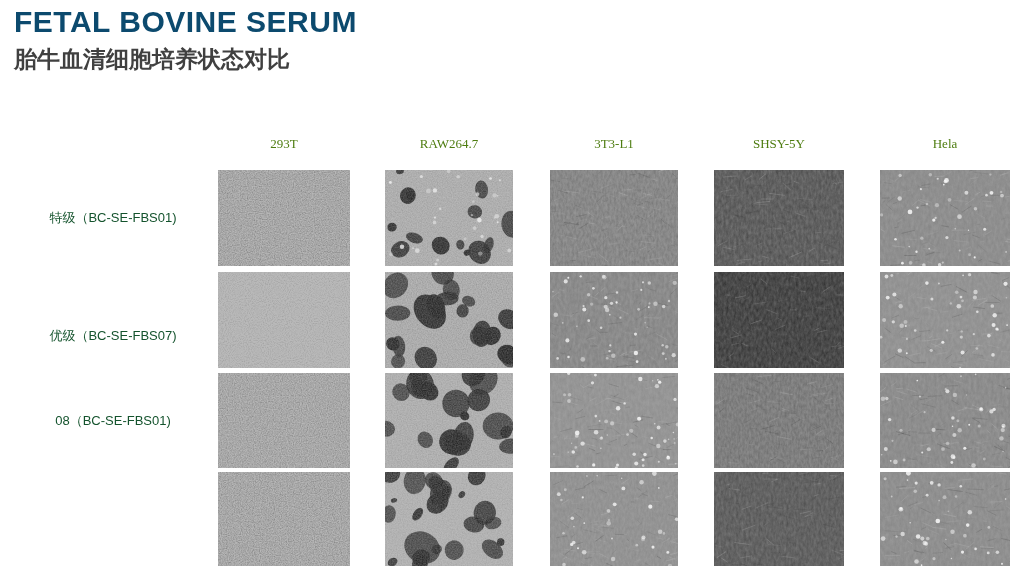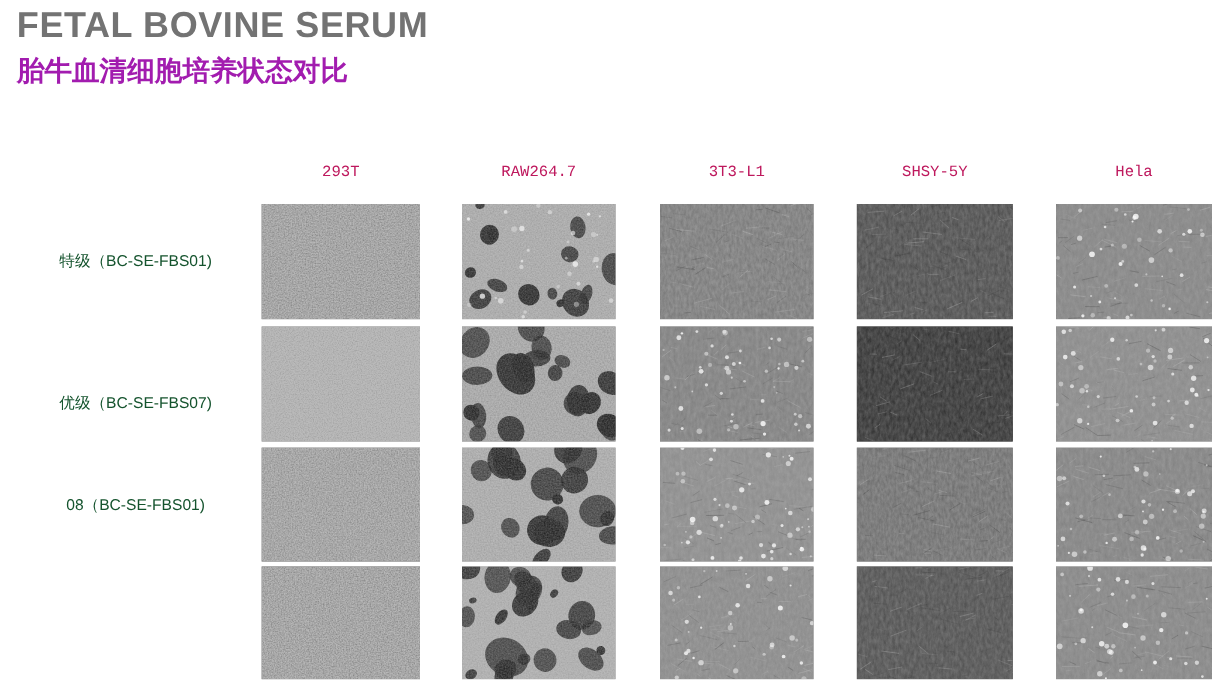--- a/index.html
+++ b/index.html
@@ -45,24 +45,24 @@
   #grid {
     position: absolute;
     left: 0;
     top: 128px;
     width: 1010px;
     height: 455px;
   }
   .col-header {
     position: absolute;
     font-size: 13px;
-    color: #be185d;
+    color: #4d7c0f;
     text-align: center;
     white-space: nowrap;
-    font-family: Liberation Mono, monospace;
+    font-family: Liberation Serif, serif;
   }
   .row-label {
     position: absolute;
     font-size: 13px;
     color: #14532d;
     text-align: center;
     white-space: nowrap;
     font-family: "Liberation Sans", sans-serif;
   }
   .cell {
@@ -73,22 +73,22 @@
   .cell svg {
     display: block;
     width: 100%;
     height: 100%;
   }
 </style>
 </head>
 <body>
 
 <div id="header">
-  <div id="title-en" style="color: #737373;">FETAL BOVINE SERUM</div>
-  <div id="title-cn" style="color: #a21caf;">胎牛血清细胞培养状态对比</div>
+  <div id="title-en" style="color: #0c4a6e;">FETAL BOVINE SERUM</div>
+  <div id="title-cn" style="color: #404040;">胎牛血清细胞培养状态对比</div>
 </div>
 
 <div id="grid">
     <div class="col-header" style="left: 218px; top: 8px; width: 132px;">293T</div>
     <div class="col-header" style="left: 385px; top: 8px; width: 128px; text-align: center;">RAW264.7</div>
     <div class="col-header" style="left: 550px; top: 8px; width: 128px;">3T3-L1</div>
     <div class="col-header" style="left: 714px; top: 8px; width: 130px;">SHSY-5Y</div>
     <div class="col-header" style="left: 880px; top: 8px; width: 130px;">Hela</div>
     <div class="row-label" style="left: 18px; width: 190px; top: 81px;">特级（BC-SE-FBS01)</div>
     <div class="row-label" style="left: 18px; width: 190px; top: 183px; margin-top: 16px;">优级（BC-SE-FBS07)</div>

